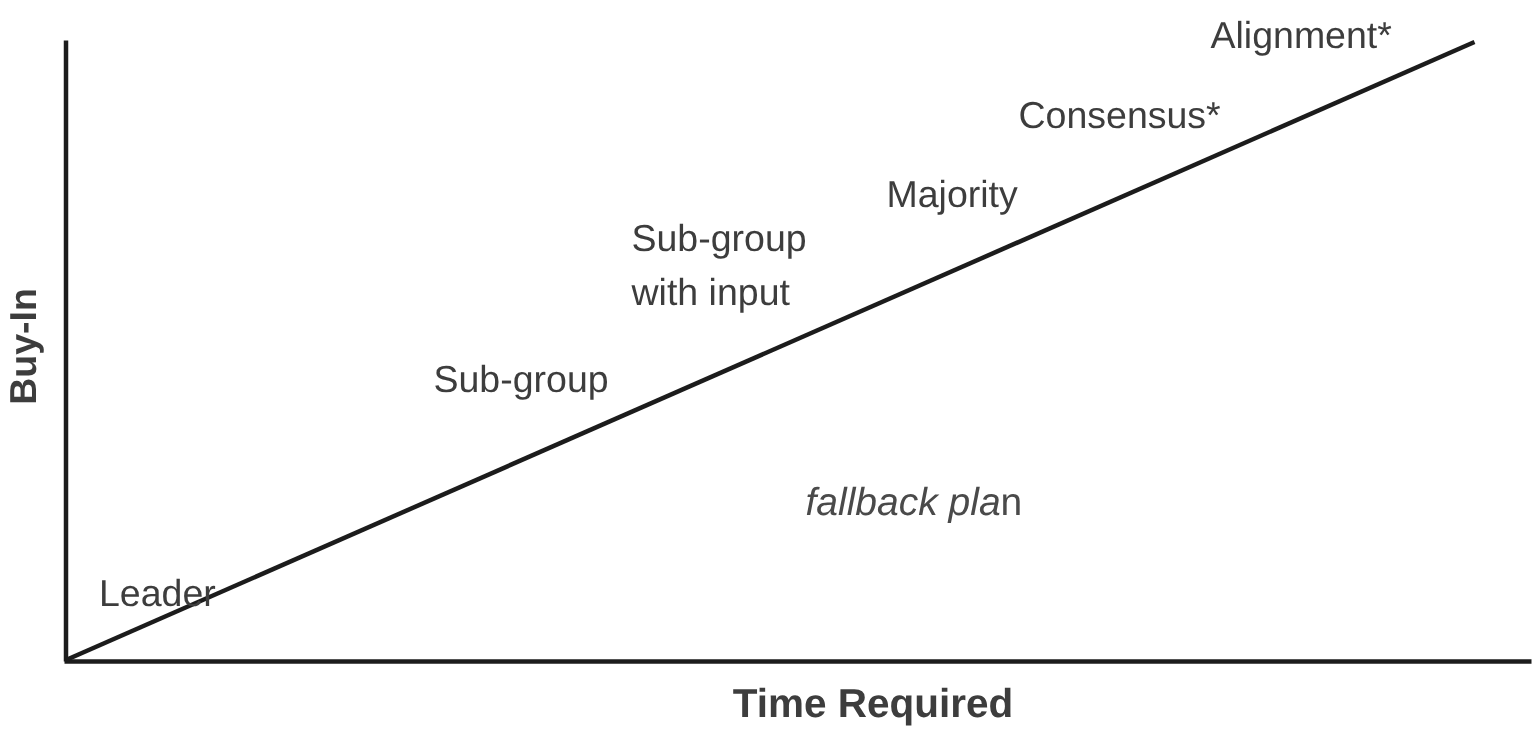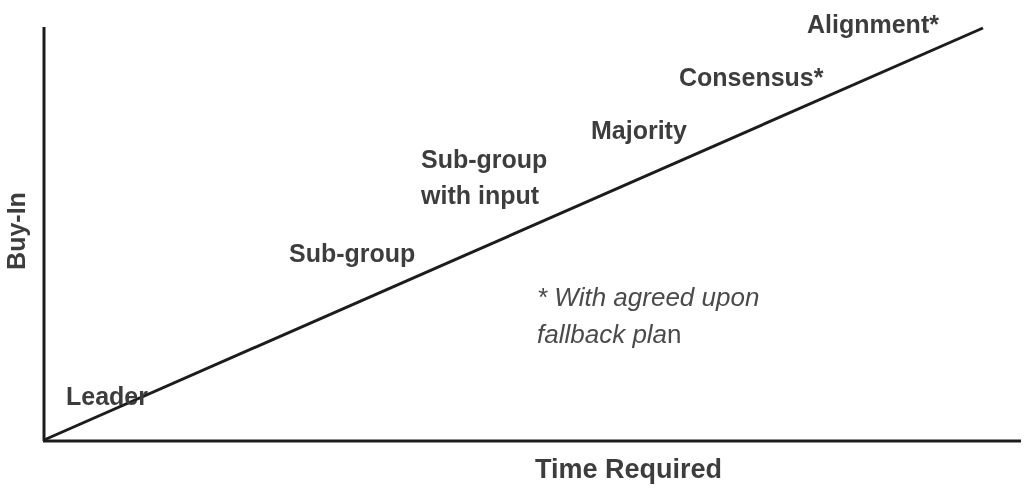--- a/index.html
+++ b/index.html
@@ -7,38 +7,38 @@
     position: relative;
     width: 1024px;
     height: 495px;
     background: #ffffff;
     overflow: hidden;
     font-family: "Liberation Sans", sans-serif;
   }
   .figure svg { position: absolute; left: 0; top: 0; }
   .pt {
     position: absolute;
-    font-weight: 700;
+    font-weight: 400;
     font-size: 25px;
     line-height: 1.44;
     color: #3d3d3d;
     white-space: normal;
   }
   .nowrap { white-space: nowrap; }
   .axis-label {
     position: absolute;
     font-weight: 700;
     font-size: 27px;
     color: #3d3d3d;
   }
   .xlabel {
     left: 442px;
     top: 454px;
     width: 280px;
-    text-align: right;
+    text-align: center;
   }
   .ylabel {
     left: -44px;
     top: 216px;
     width: 122px;
     height: 30px;
     text-align: center;
     transform: rotate(-90deg);
     font-size: 25px;
   }
@@ -71,21 +71,21 @@
 
   <div class="pt" style="left:421px; top:141px; width:142px;">Sub-group with input</div>
 
   <div class="pt nowrap" style="left:591px; top:112px;">Majority</div>
 
   <div class="pt nowrap" style="left:679px; top:59px;">Consensus*</div>
 
   <div class="pt nowrap" style="left:807px; top:6px;">Alignment*</div>
 
   <div class="note">
-    <span>* With agreed upon</span><br>
+    <br>
     <span>fallback pla</span><span class="upright">n</span>
   </div>
 
   <div class="axis-label xlabel">Time Required</div>
 
   <div class="axis-label ylabel">Buy-In</div>
 
 </div>
 
 </body></html>

